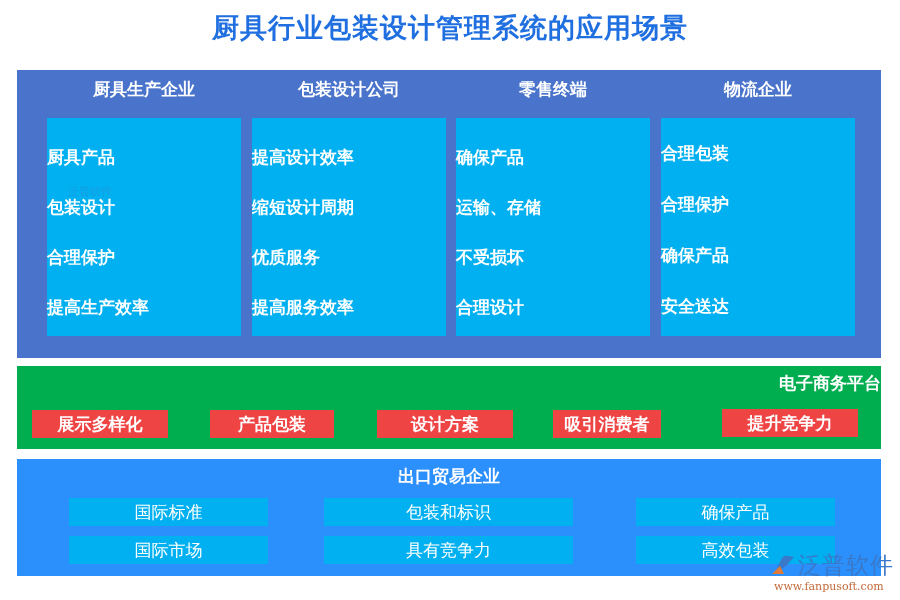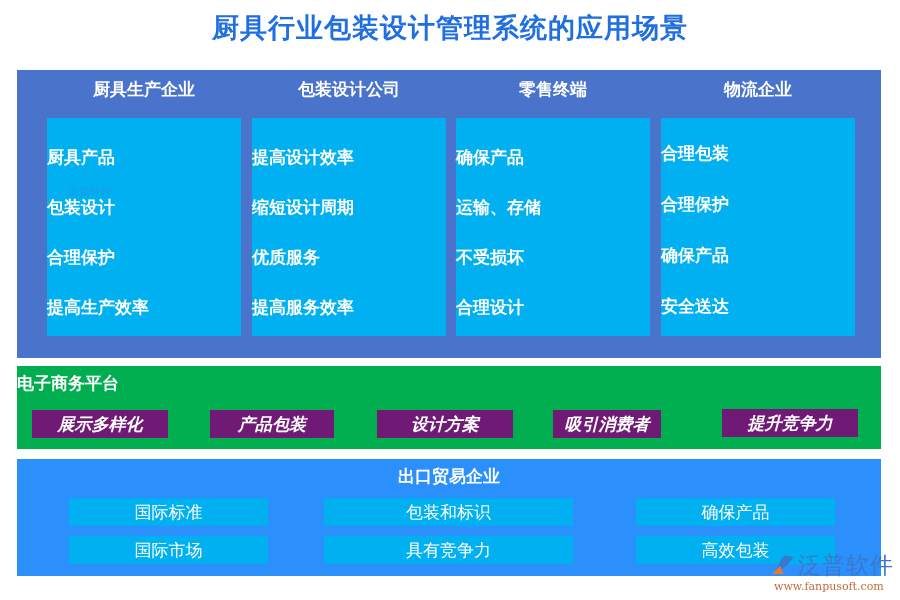--- a/index.html
+++ b/index.html
@@ -26,26 +26,26 @@
   .col-box .item {
     color: #ffffff; font-weight: bold; font-size: 17px; height: 46px; line-height: 26px;
   }
   .watermark-small {
     position: absolute; left: 68px; top: 184px; font-size: 11px; color: #2b8fd8; opacity: 0.55;
   }
   .mid-panel {
     position: absolute; left: 17px; top: 366px; width: 864px; height: 83px; background: #00ad4f;
   }
   .mid-title {
-    position: absolute; left: 0; top: 6px; width: 864px; text-align: left;
+    position: absolute; left: 0; top: 6px; width: 864px; text-align: right;
     color: #ffffff; font-weight: bold; font-size: 17px;
   }
   .pill {
-    position: absolute; height: 28px; line-height: 28px; background: #701a75;
-    color: #ffffff; font-weight: bold; font-size: 17px; text-align: center; font-style: italic;
+    position: absolute; height: 28px; line-height: 28px; background: #ef4444;
+    color: #ffffff; font-weight: bold; font-size: 17px; text-align: center;
   }
   .bot-panel {
     position: absolute; left: 17px; top: 459px; width: 864px; height: 117px; background: #2b8ffc;
   }
   .bot-title {
     position: absolute; left: 0; top: 6px; width: 864px; text-align: center;
     color: #ffffff; font-weight: bold; font-size: 17px;
   }
   .bar {
     position: absolute; height: 28px; line-height: 28px; background: #00b0f0;

